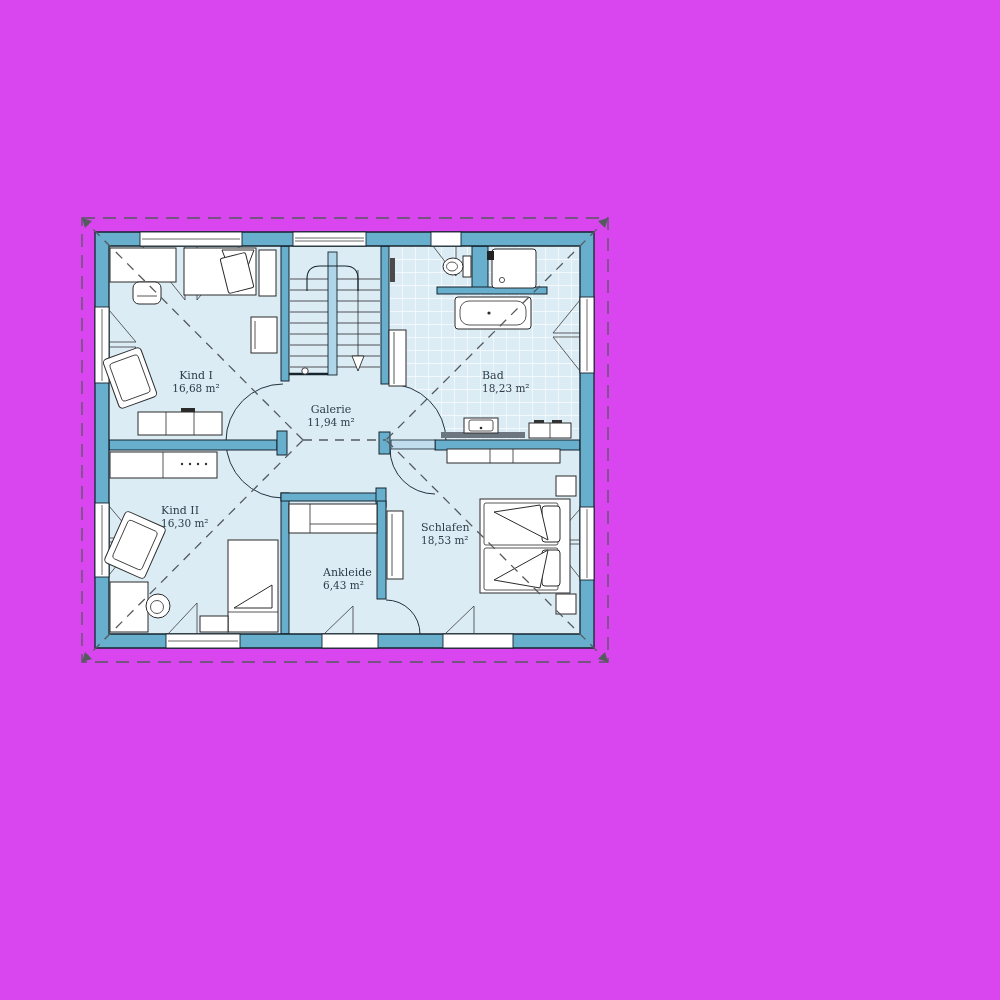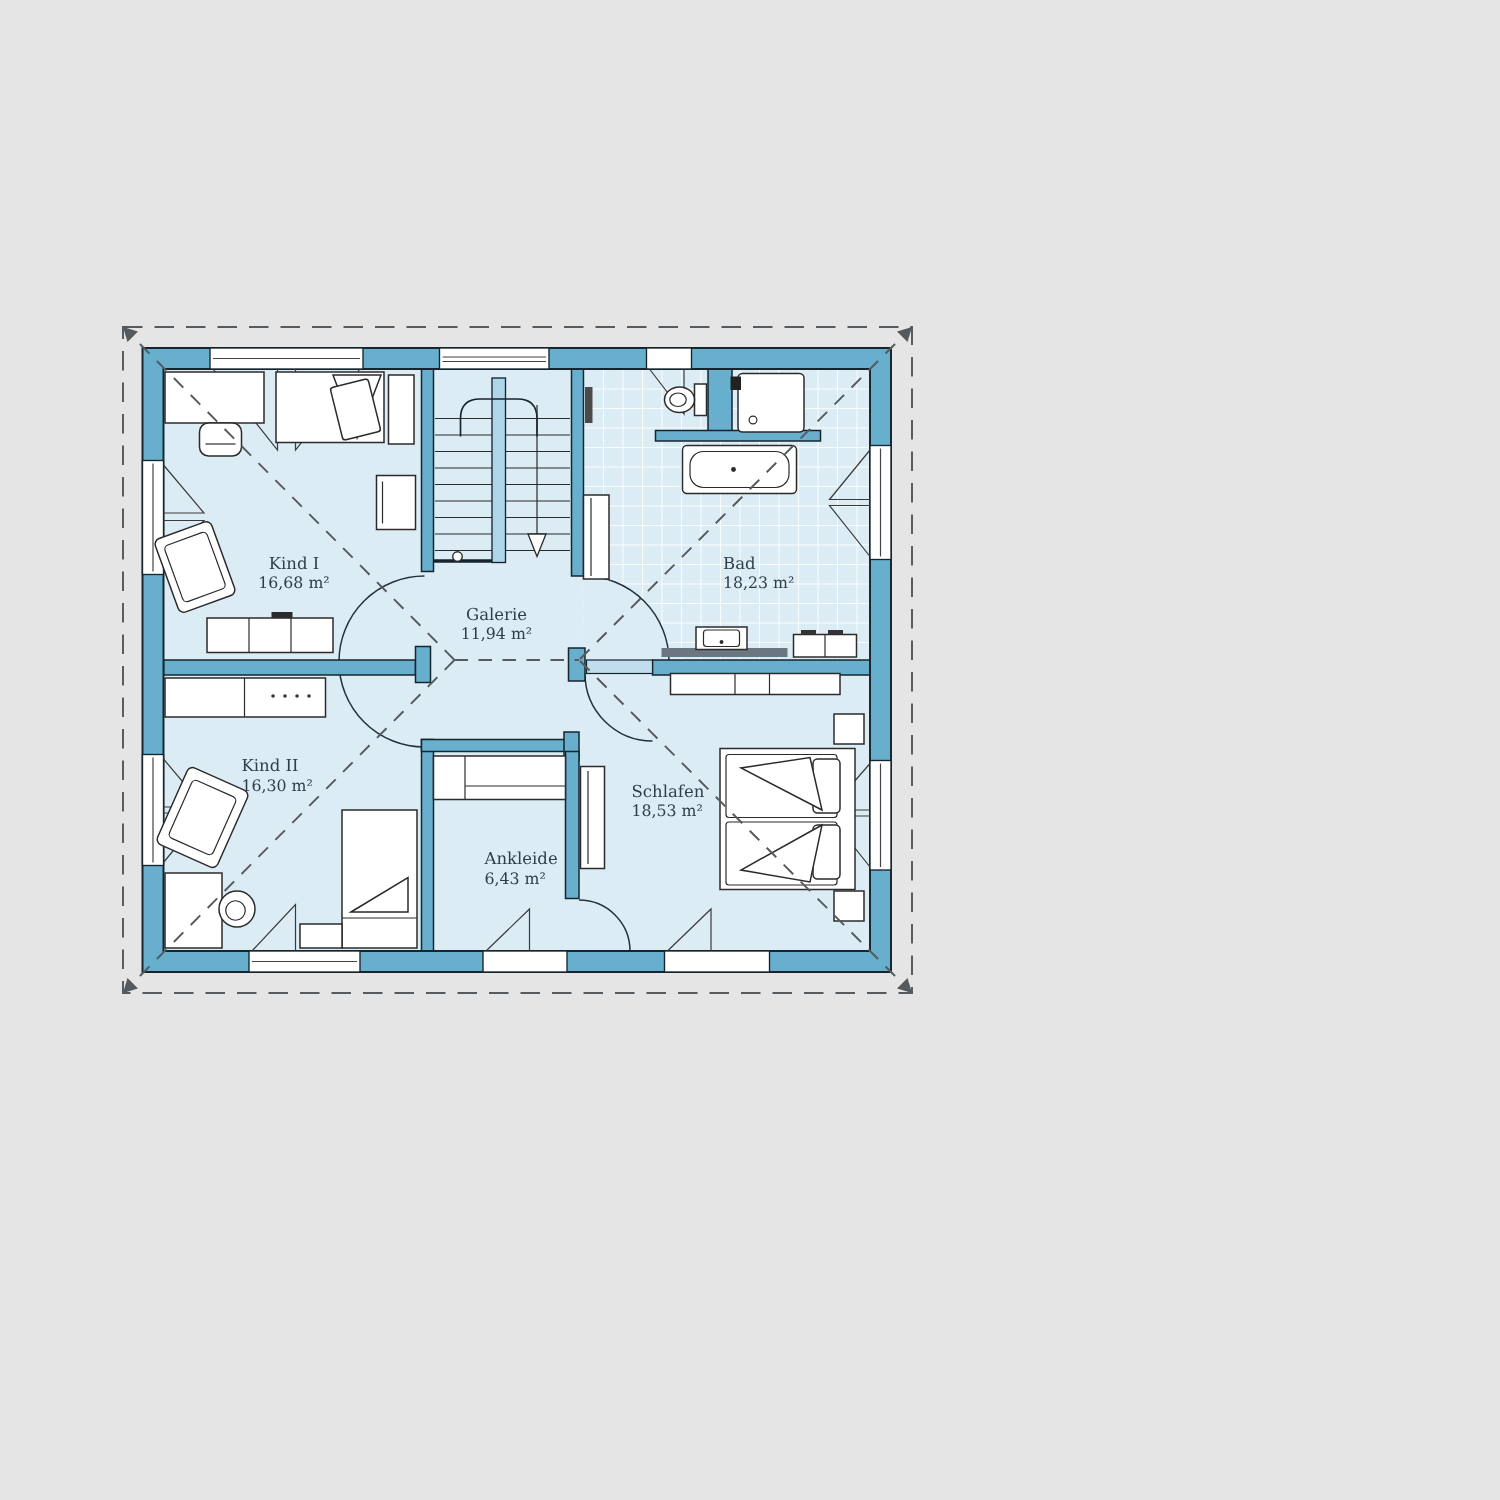--- a/index.html
+++ b/index.html
@@ -1,16 +1,16 @@
 <!DOCTYPE html>
 <html><head>
 <meta charset="utf-8">
 <style>
   html,body{margin:0;padding:0;background:#ffffff;}
-  .stage{position:relative;width:1000px;height:1000px;background:#e5e5e5;overflow:hidden;}
+  .stage{position:relative;width:1000px;height:1000px;background:#d946ef;overflow:hidden;}
   svg{position:absolute;left:0;top:0;}
   text{font-family:"DejaVu Serif","Liberation Serif",serif;fill:#2c3e4a;}
   .room-name{font-size:11px;}
   .room-area{font-size:10.5px;}
   .wall{fill:#68aecd;stroke:#16242e;stroke-width:1;}
   .furn{fill:#ffffff;stroke:#2b2b2b;stroke-width:1;}
   .furn-thin{fill:none;stroke:#2b2b2b;stroke-width:0.8;}
   .sash{fill:none;stroke:#3a3a3a;stroke-width:0.8;}
   .arc{fill:none;stroke:#22323e;stroke-width:1;}
   .roofline{fill:none;stroke:#555a5e;stroke-width:1.3;}

